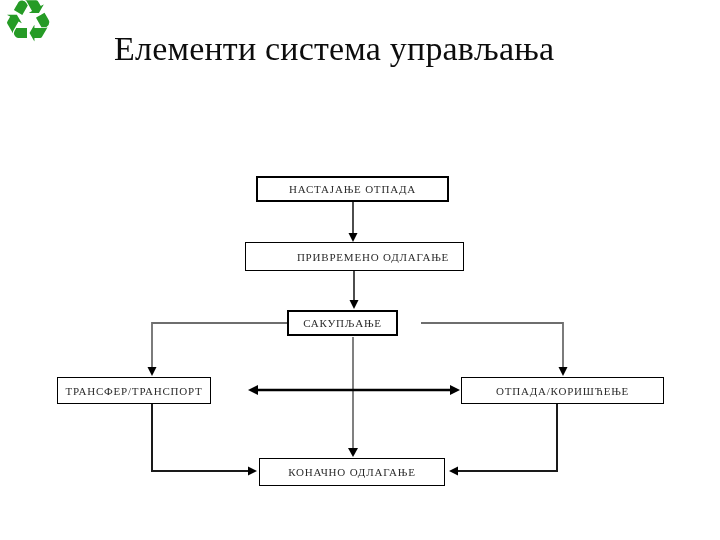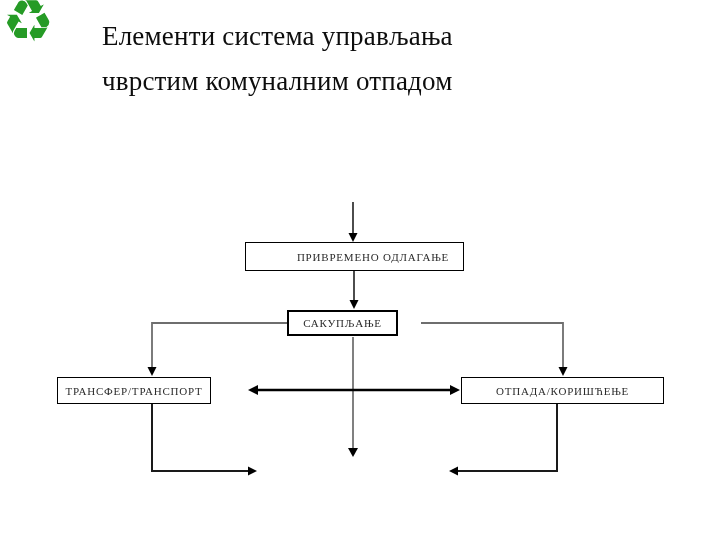--- a/index.html
+++ b/index.html
@@ -14,23 +14,23 @@
     position: absolute;
     left: 2px; top: -8px;
     font-size: 58px;
     line-height: 1;
     color: #269B26;
     font-family: "DejaVu Sans", sans-serif;
   }
   .title {
     position: absolute;
     left: 102px; top: 14px;
-    margin: 0;
+    margin: 12px;
     width: 580px;
-    font-size: 27px;
+    font-size: 34px;
     line-height: 45px;
     font-weight: 400;
     color: #0d0d0d;
     letter-spacing: 0.2px;
   }
   .diagram { position: absolute; left: 0; top: 0; width: 720px; height: 540px; }
   .edges { position: absolute; left: 0; top: 0; }
   .node {
     position: absolute;
     box-sizing: border-box;
@@ -52,21 +52,21 @@
   .n-processing { left: 461px; top: 377px; width: 203px; height: 27px; }
   .n-final      { left: 259px; top: 458px; width: 186px; height: 28px; border-width: 1.8px; }
 </style>
 </head>
 <body>
 
 <div class="stage">
 
   <div class="recycle">♻</div>
 
-  <h1 class="title"><span>Елементи система управљања</span><br><span>чврстим комуналним отпадом</span></h1>
+  <h1 class="title"><span>Елементи система управљања</span><br></h1>
 
   <div class="diagram">
 
     <svg class="edges" width="720" height="540">
 
       <g>
         <line x1="353" y1="202" x2="353" y2="234" stroke="#000" stroke-width="1.4"></line>
         <polygon points="353,242 348.5,233 357.5,233" fill="#000"></polygon>
       </g>
 
@@ -100,24 +100,26 @@
         <polyline points="152,404 152,471 248,471" fill="none" stroke="#1a1a1a" stroke-width="2"></polyline>
         <polygon points="257,471 248,466.5 248,475.5" fill="#000"></polygon>
       </g>
 
       <g>
         <polyline points="557,404 557,471 458,471" fill="none" stroke="#1a1a1a" stroke-width="2"></polyline>
         <polygon points="449,471 458,466.5 458,475.5" fill="#000"></polygon>
       </g>
     </svg>
 
+    <div class="node n-generation">НАСТАЈАЊЕ ОТПАДА</div>
 
     <div class="node n-temporary">ПРИВРЕМЕНО ОДЛАГАЊЕ</div>
 
     <div class="node n-collection">САКУПЉАЊЕ</div>
 
     <div class="node n-transfer">ТРАНСФЕР/ТРАНСПОРТ</div>
 
     <div class="node n-processing">ОТПАДА/КОРИШЋЕЊЕ</div>
 
+    <div class="node n-final">КОНАЧНО ОДЛАГАЊЕ</div>
 
   </div>
 </div>
 
 </body></html>

